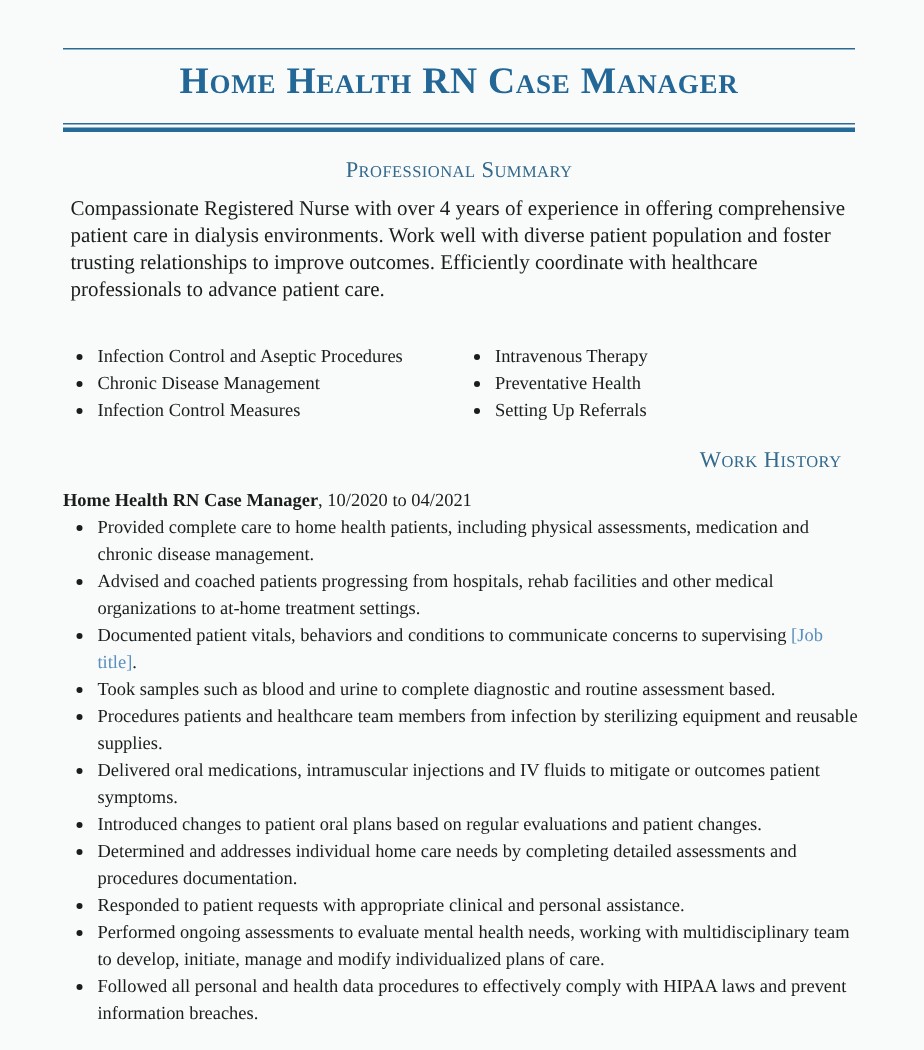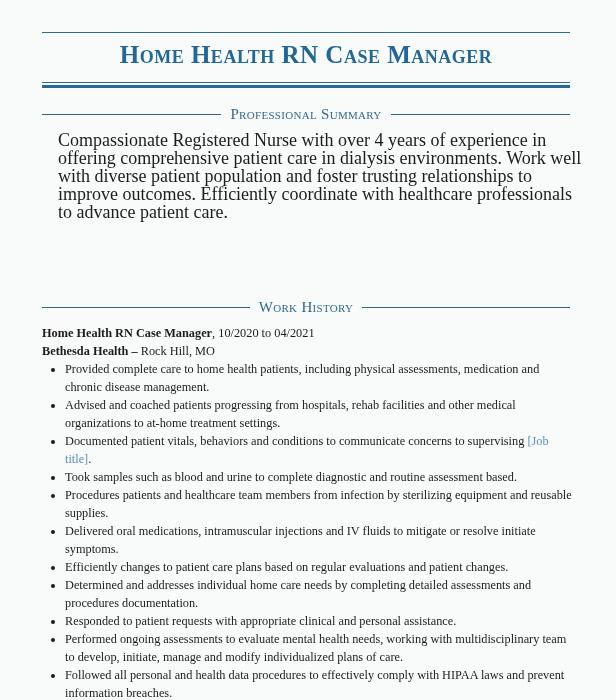--- a/index.html
+++ b/index.html
@@ -13,30 +13,30 @@
     .top-rule { position: absolute; left: 42px; width: 528px; top: 32px; height: 1px; background: #2a6a94; }
     .title {
       position: absolute; left: 42px; width: 528px; top: 41px;
       text-align: center; font-weight: bold; font-variant: small-caps;
       font-size: 25px; letter-spacing: 0.5px; color: #226796;
     }
     .rule-thin { position: absolute; left: 42px; width: 528px; top: 82px; height: 1px; background: #2a6a94; }
     .rule-thick { position: absolute; left: 42px; width: 528px; top: 85px; height: 3px; background: #256b98; }
     .section-head {
       position: absolute; left: 42px; width: 528px; height: 20px;
-      display: flex; align-items: center;
+      display: flex; align-items: center; flex-direction: column;
     }
     .section-head .line { flex: 1; height: 1px; background: #35627f; }
     .section-head .label {
       padding: 0 9px; font-variant: small-caps; font-size: 15px; color: #336a8d;
       letter-spacing: 0.3px; white-space: nowrap;
     }
     .summary {
-      position: absolute; left: 58px; width: 532px; top: 131px;
-      font-size: 18px; line-height: 18px; margin: 0;
+      position: absolute; left: 47px; width: 532px; top: 131px;
+      font-size: 14px; line-height: 18px; margin: 0;
     }
     .skills {
       position: absolute; left: 42px; width: 528px; top: 228px;
       display: flex;
     }
     .skills ul { margin: 0; padding: 0 0 0 23px; list-style: disc; font-size: 12.3px; line-height: 18px; }
     .skills ul.col1 { width: 242px; }
     .skills ul.col2 { width: 240px; }
     .job { position: absolute; left: 42px; width: 534px; top: 324px; font-size: 12.3px; line-height: 18px; }
     .job .line1, .job .line2 { margin: 0; }
@@ -54,37 +54,48 @@
   <div class="rule-thin"></div>
   <div class="rule-thick"></div>
 
   <div class="section-head" style="top:104px;">
     <span class="line"></span>
     <span class="label">Professional Summary</span>
     <span class="line"></span>
   </div>
   <p class="summary">Compassionate Registered Nurse with over 4 years of experience in offering comprehensive patient care in dialysis environments. Work well with diverse patient population and foster trusting relationships to improve outcomes. Efficiently coordinate with healthcare professionals to advance patient care.</p>
 
+  <div class="skills">
+    <ul class="col1">
+      <li>Infection Control and Aseptic Procedures</li>
+      <li>Chronic Disease Management</li>
+      <li>Infection Control Measures</li>
+    </ul>
+    <ul class="col2">
+      <li>Intravenous Therapy</li>
+      <li>Preventative Health</li>
+      <li>Setting Up Referrals</li>
+    </ul>
+  </div>
 
-  <div class="section-head" style="top:297px;">
+  <div class="section-head" style="top:297px;align-items:flex-end;">
     <span class="line"></span>
     <span class="label">Work History</span>
     <span class="line"></span>
   </div>
   <div class="job">
     <p class="line1"><b>Home Health RN Case Manager</b><span>, 10/2020 to 04/2021</span></p>
-    <p class="line2"><b>Bethesda Health</b><b> – </b><span>Rock Hill, MO</span></p>
     <ul>
       <li>Provided complete care to home health patients, including physical assessments, medication and chronic disease management.</li>
       <li>Advised and coached patients progressing from hospitals, rehab facilities and other medical organizations to at-home treatment settings.</li>
       <li><span>Documented patient vitals, behaviors and conditions to communicate concerns to supervising </span><span class="placeholder">[Job title]</span><span>.</span></li>
       <li>Took samples such as blood and urine to complete diagnostic and routine assessment based.</li>
       <li>Procedures patients and healthcare team members from infection by sterilizing equipment and reusable supplies.</li>
-      <li>Delivered oral medications, intramuscular injections and IV fluids to mitigate or resolve initiate symptoms.</li>
-      <li>Efficiently changes to patient care plans based on regular evaluations and patient changes.</li>
+      <li>Delivered oral medications, intramuscular injections and IV fluids to mitigate or outcomes patient symptoms.</li>
+      <li>Introduced changes to patient oral plans based on regular evaluations and patient changes.</li>
       <li>Determined and addresses individual home care needs by completing detailed assessments and procedures documentation.</li>
       <li>Responded to patient requests with appropriate clinical and personal assistance.</li>
       <li>Performed ongoing assessments to evaluate mental health needs, working with multidisciplinary team to develop, initiate, manage and modify individualized plans of care.</li>
       <li>Followed all personal and health data procedures to effectively comply with HIPAA laws and prevent information breaches.</li>
 
     </ul>
   </div>
 </div>
 
 </body></html>

